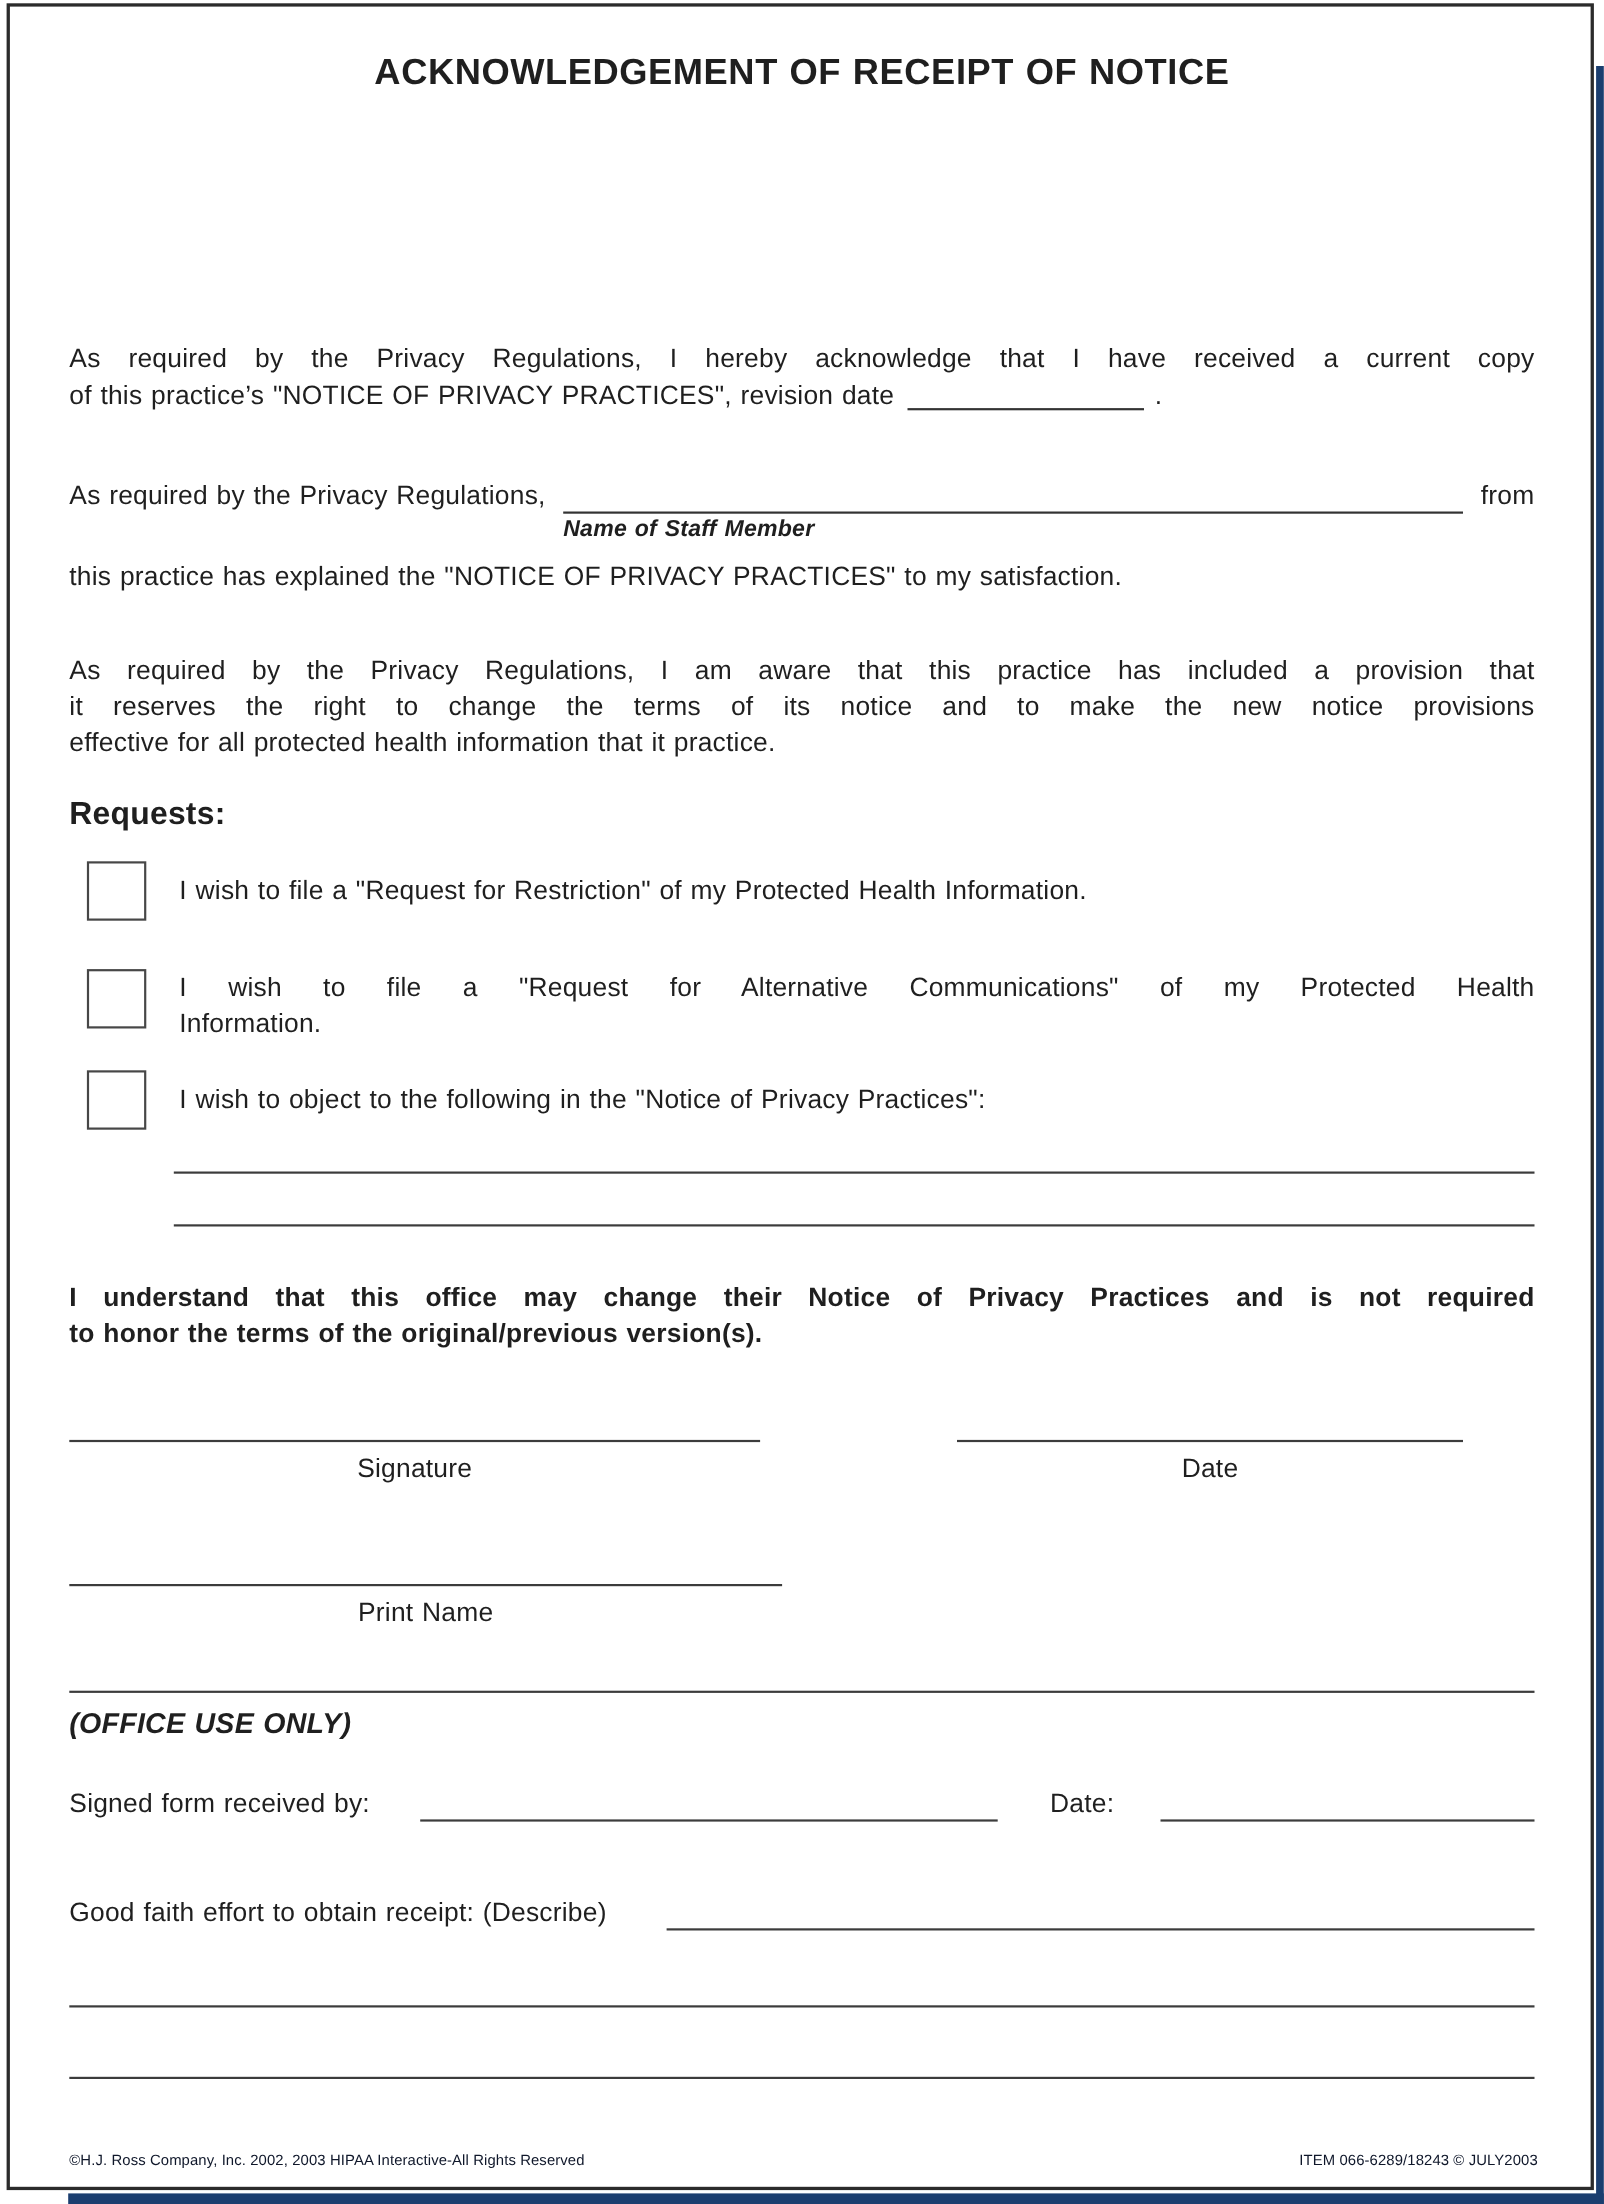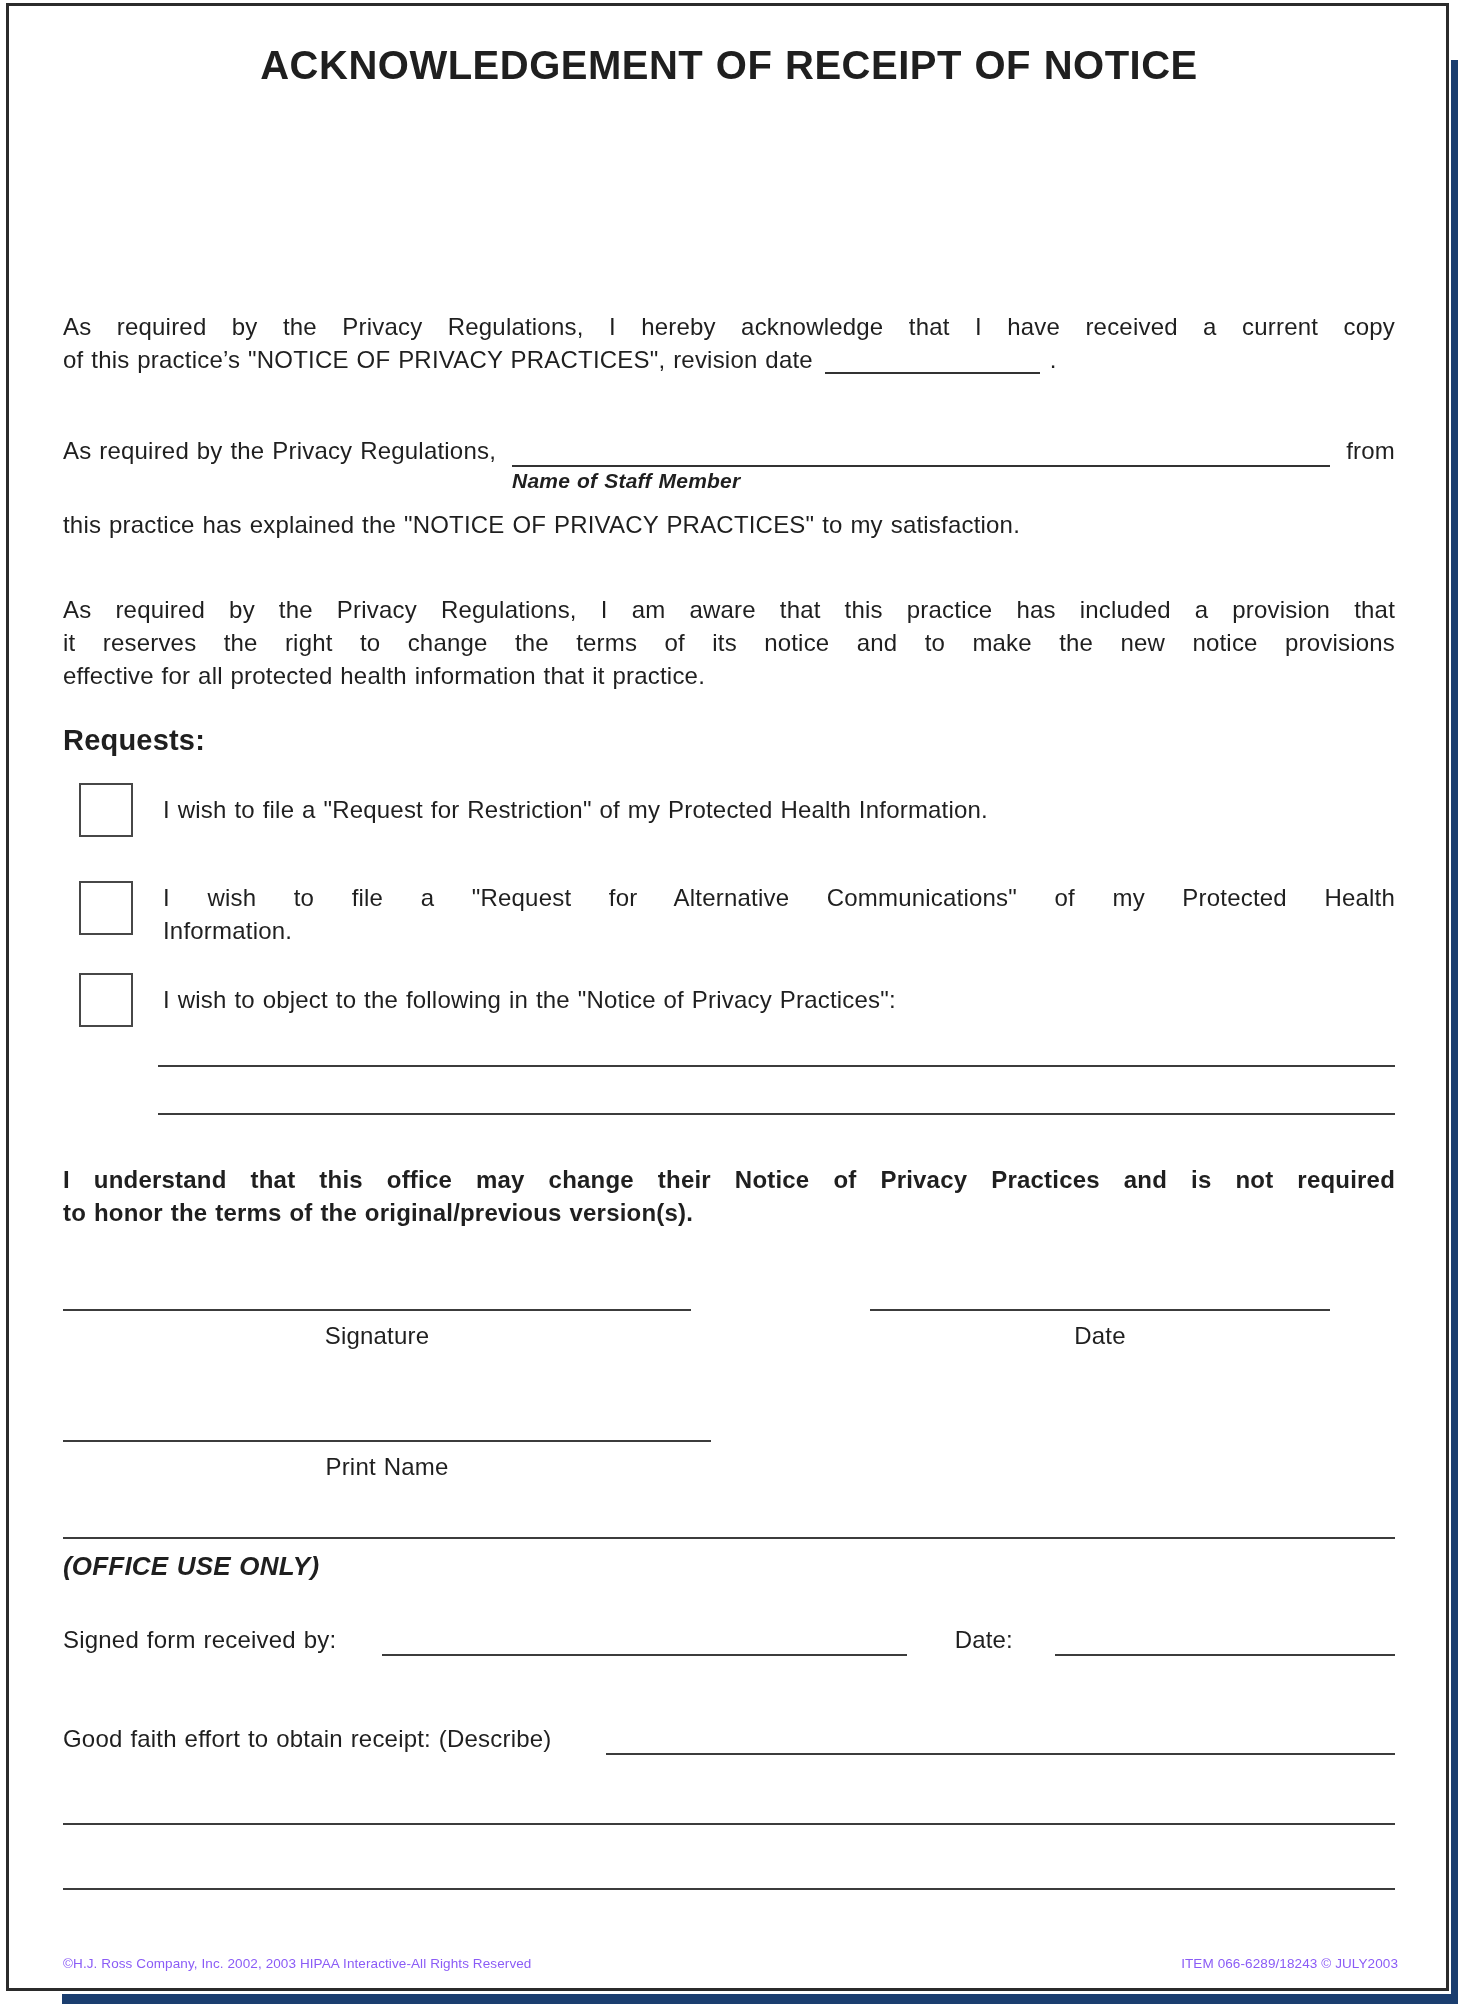--- a/index.html
+++ b/index.html
@@ -21,21 +21,21 @@
 
   .content {
     position: absolute; left: 63px; right: 63px; top: 7px;
     font-size: 24px; line-height: 33px;
     letter-spacing: 0.2px; word-spacing: 1px;
   }
 
   h1.title {
     margin: 38px 0 0 0;
     text-align: center;
-    font-size: 40px; line-height: 40px;
+    font-size: 33px; line-height: 40px;
     font-weight: bold;
     letter-spacing: 0.5px;
   }
 
   .line { display: block; }
   .stretch { text-align: justify; text-align-last: justify; }
 
   .blank {
     display: inline-block;
     border-bottom: 2px solid #333;
@@ -107,21 +107,21 @@
   .goodfaith-row { margin-top: 66px; gap: 36px; }
   .goodfaith-row .blank-grow { margin-left: 18px; }
 
   .desc-line-1 { margin-top: 68px; }
   .desc-line-2 { margin-top: 63px; }
 
   .footer {
     position: absolute; left: 63px; right: 60px; bottom: 32px;
     display: flex; justify-content: space-between; align-items: baseline;
     font-size: 13.5px; line-height: 16px; letter-spacing: 0.1px;
-    color: #8b5cf6;
+    color: #0f172a;
   }
 </style>
 </head>
 <body>
 
 <div class="frame"></div>
 <div class="edge-right" style="background-color: rgb(27, 62, 111);"></div>
 <div class="edge-bottom" style="background-color: rgb(27, 62, 111);"></div>
 
 <div class="content">

